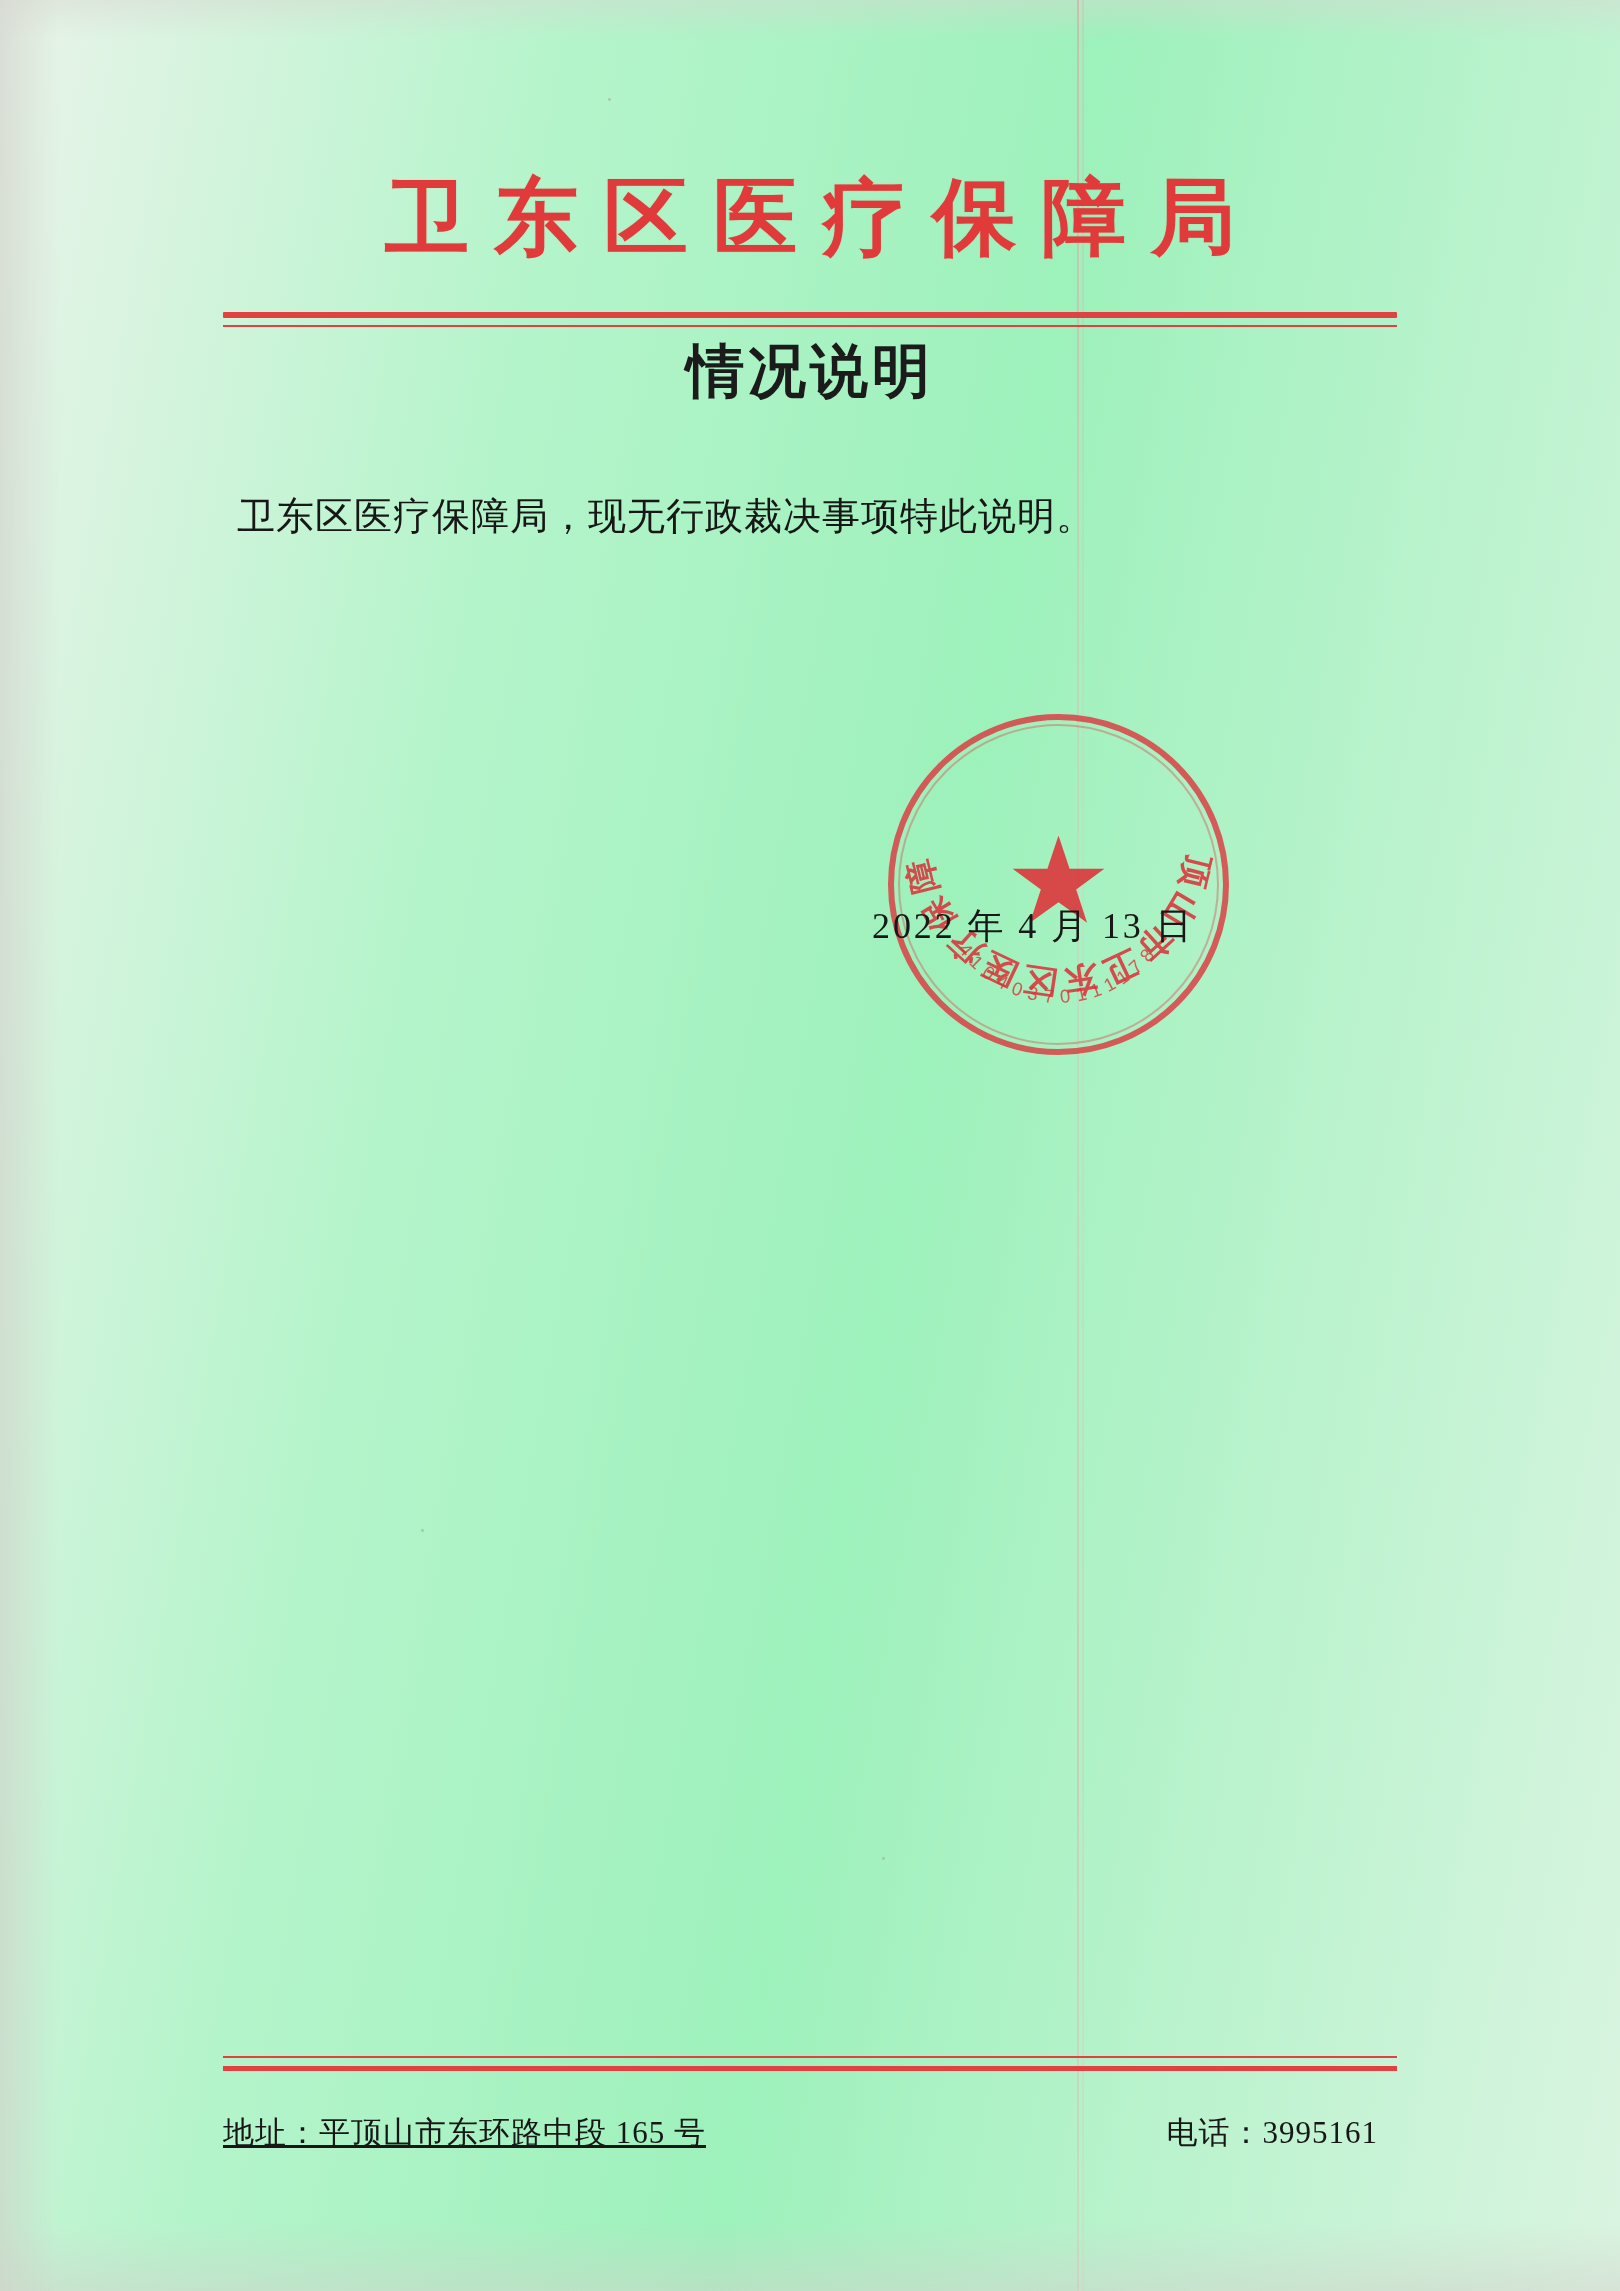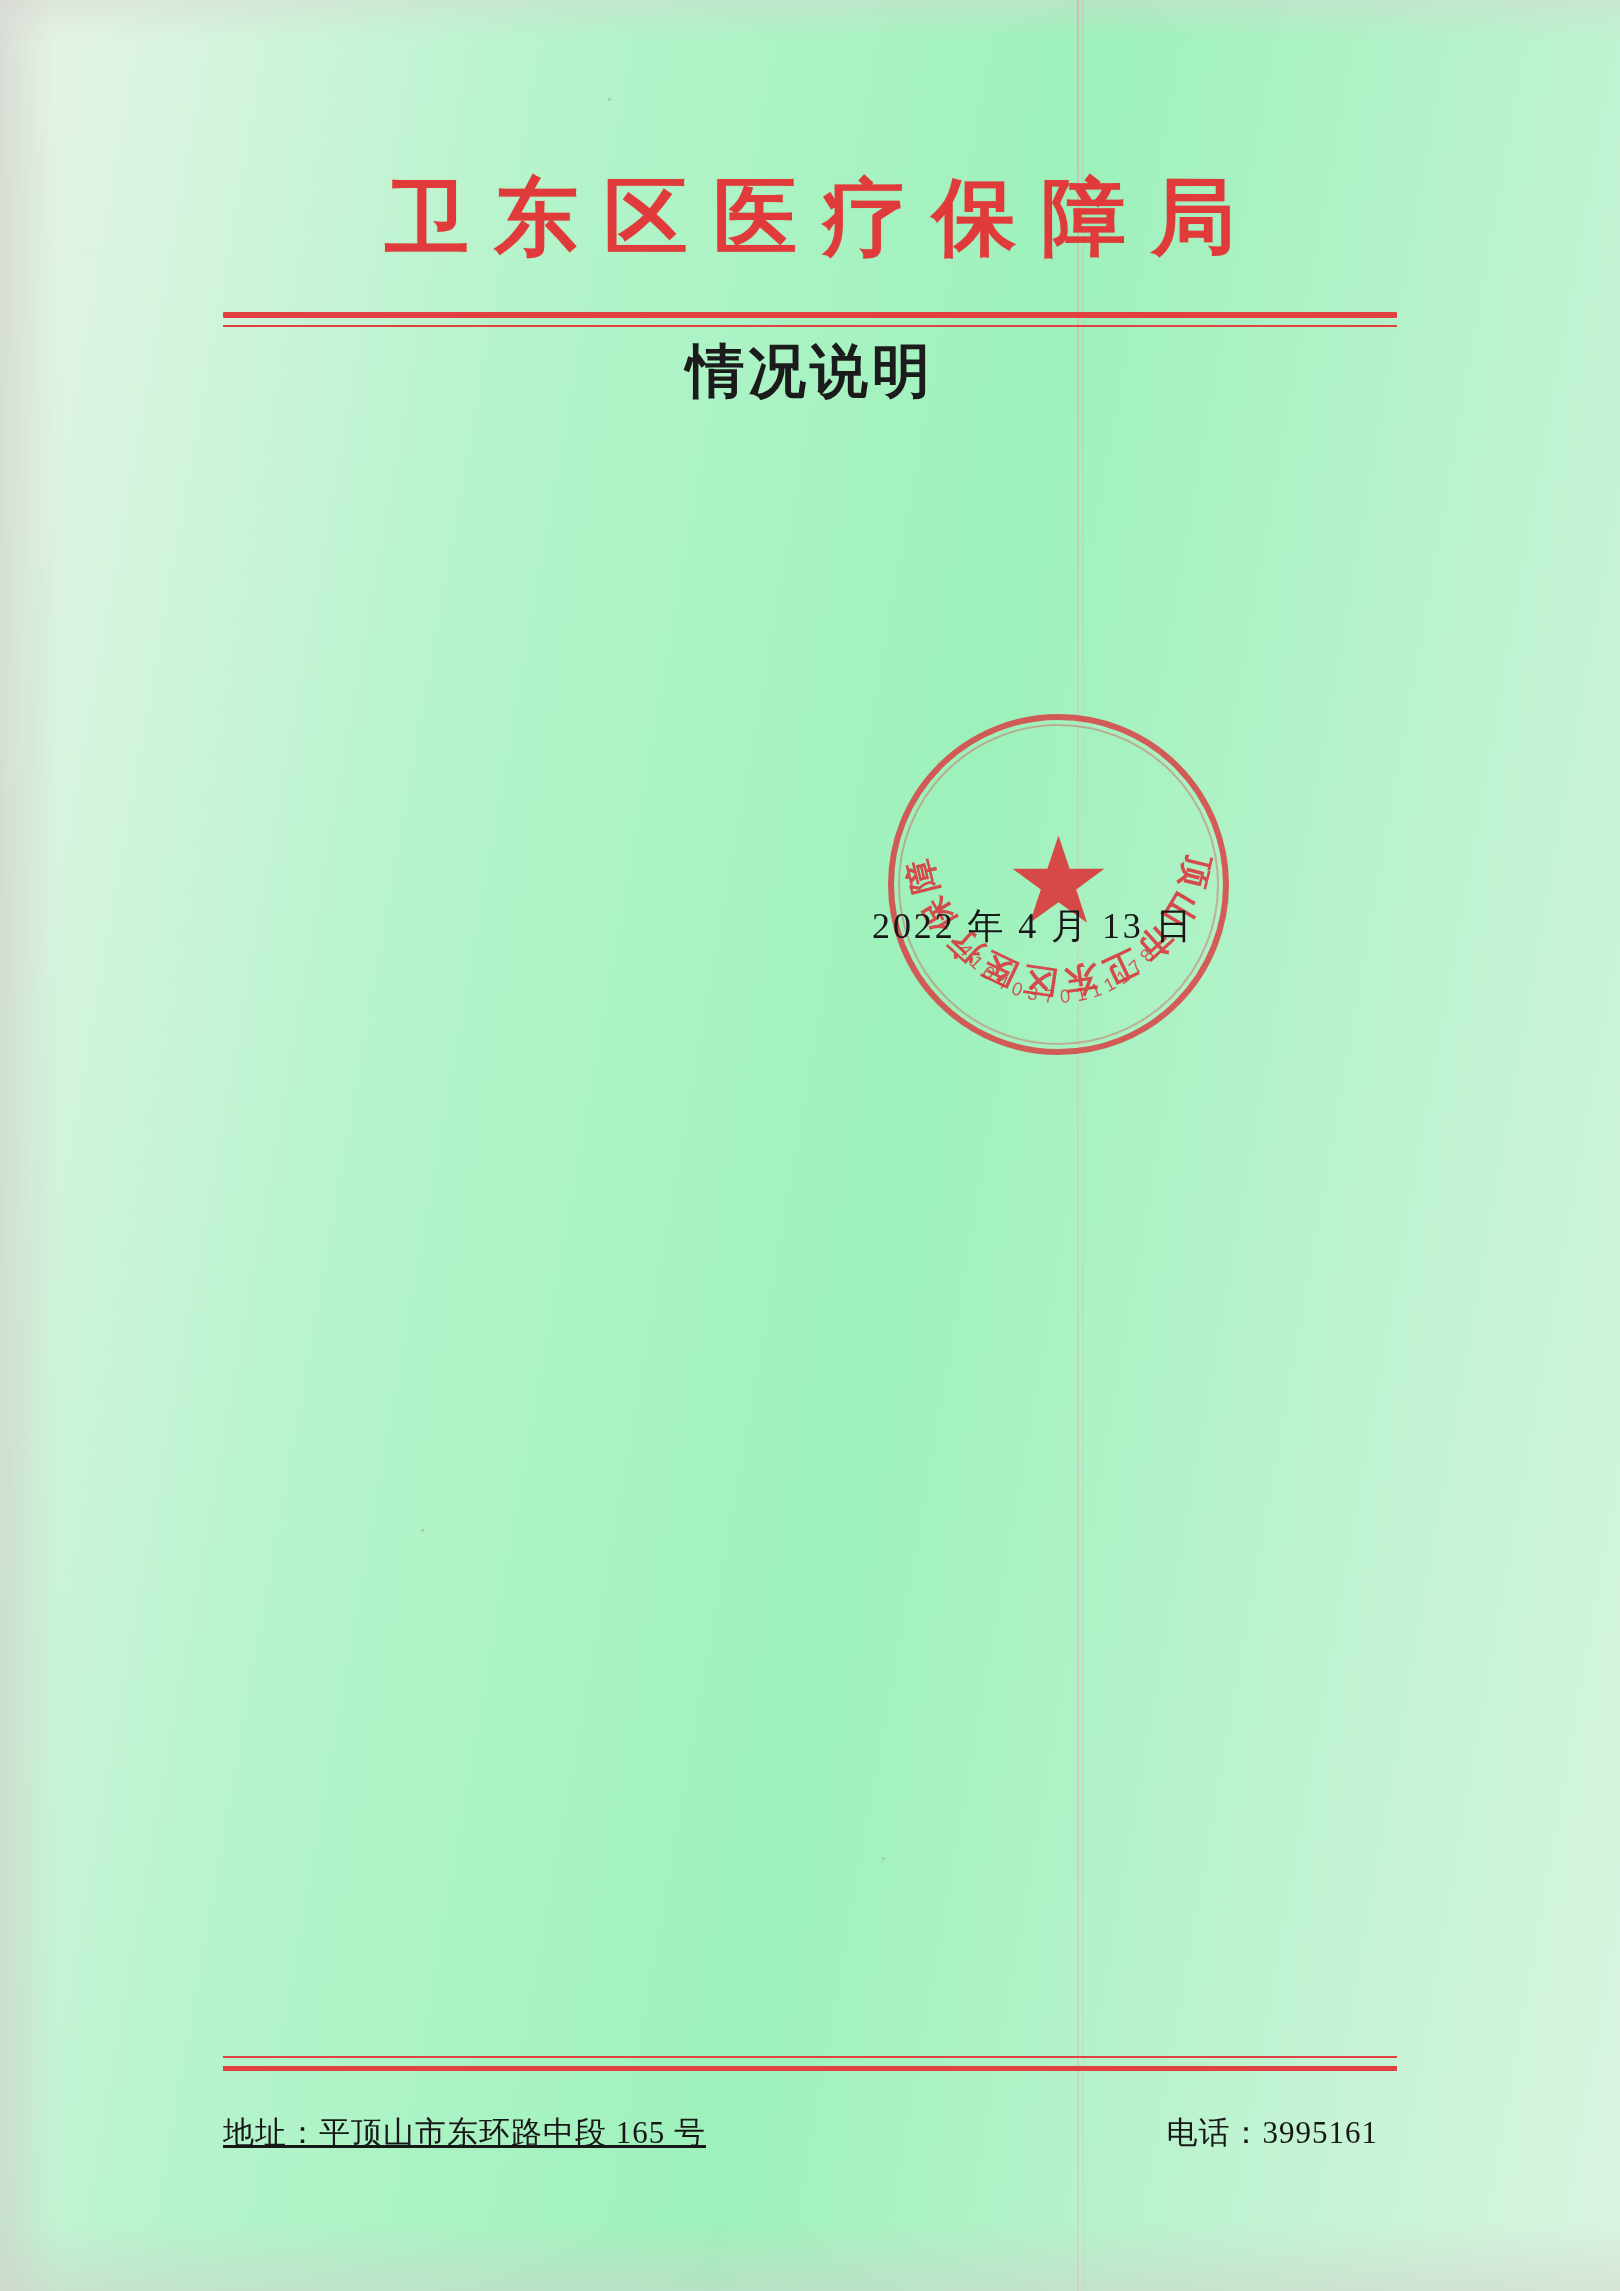--- a/index.html
+++ b/index.html
@@ -235,20 +235,21 @@
     <div class="letterhead-title">卫东区医疗保障局</div>
   </div>
 
   <div class="rule-wrap">
     <div class="rule-thick"></div>
     <div class="rule-thin"></div>
   </div>
 
   <div class="doc-subtitle">情况说明</div>
 
+  <div class="body-text">卫东区医疗保障局，现无行政裁决事项特此说明。</div>
 
   <div class="seal">
     <div class="seal-ring"></div>
     <div class="seal-ring inner"></div>
     <div class="seal-arc-text">
       <svg viewBox="0 0 348 348" aria-hidden="true">
         <defs>
           <path id="sealArc" d="M 44,196 A 132,132 0 0 1 304,196" transform="rotate(180 174 174)" fill="none"></path>
         </defs>
         <text>

